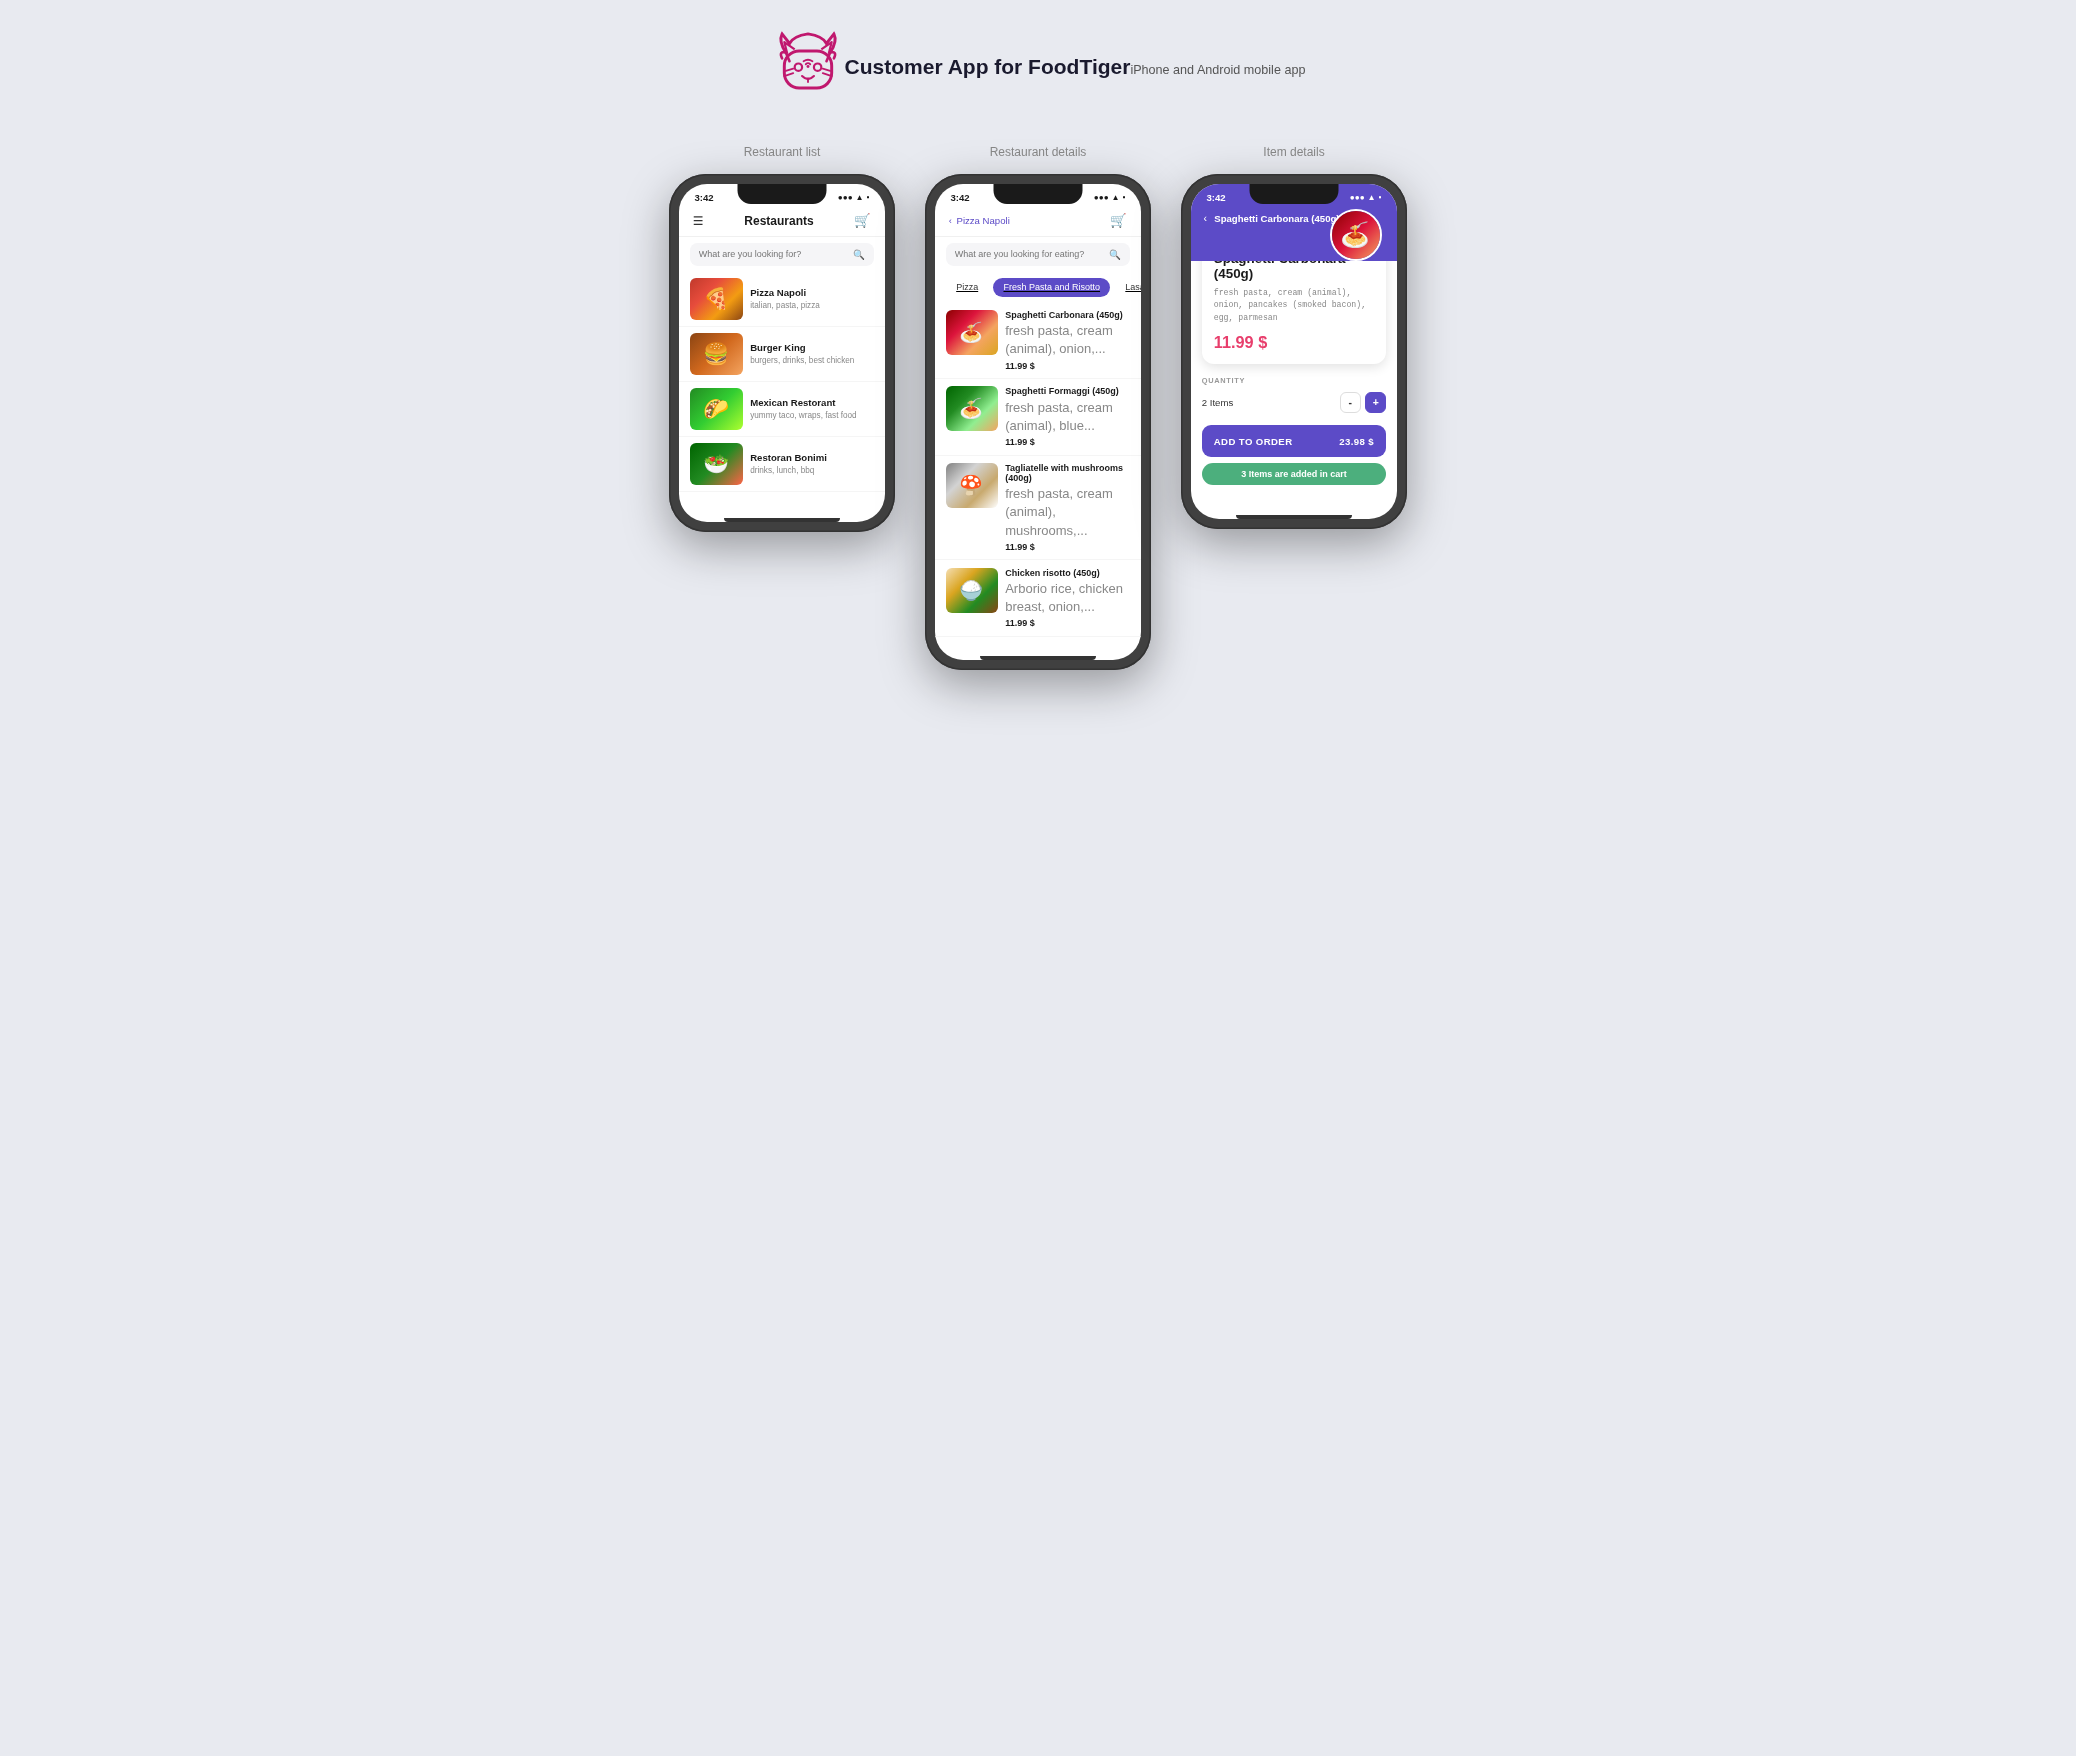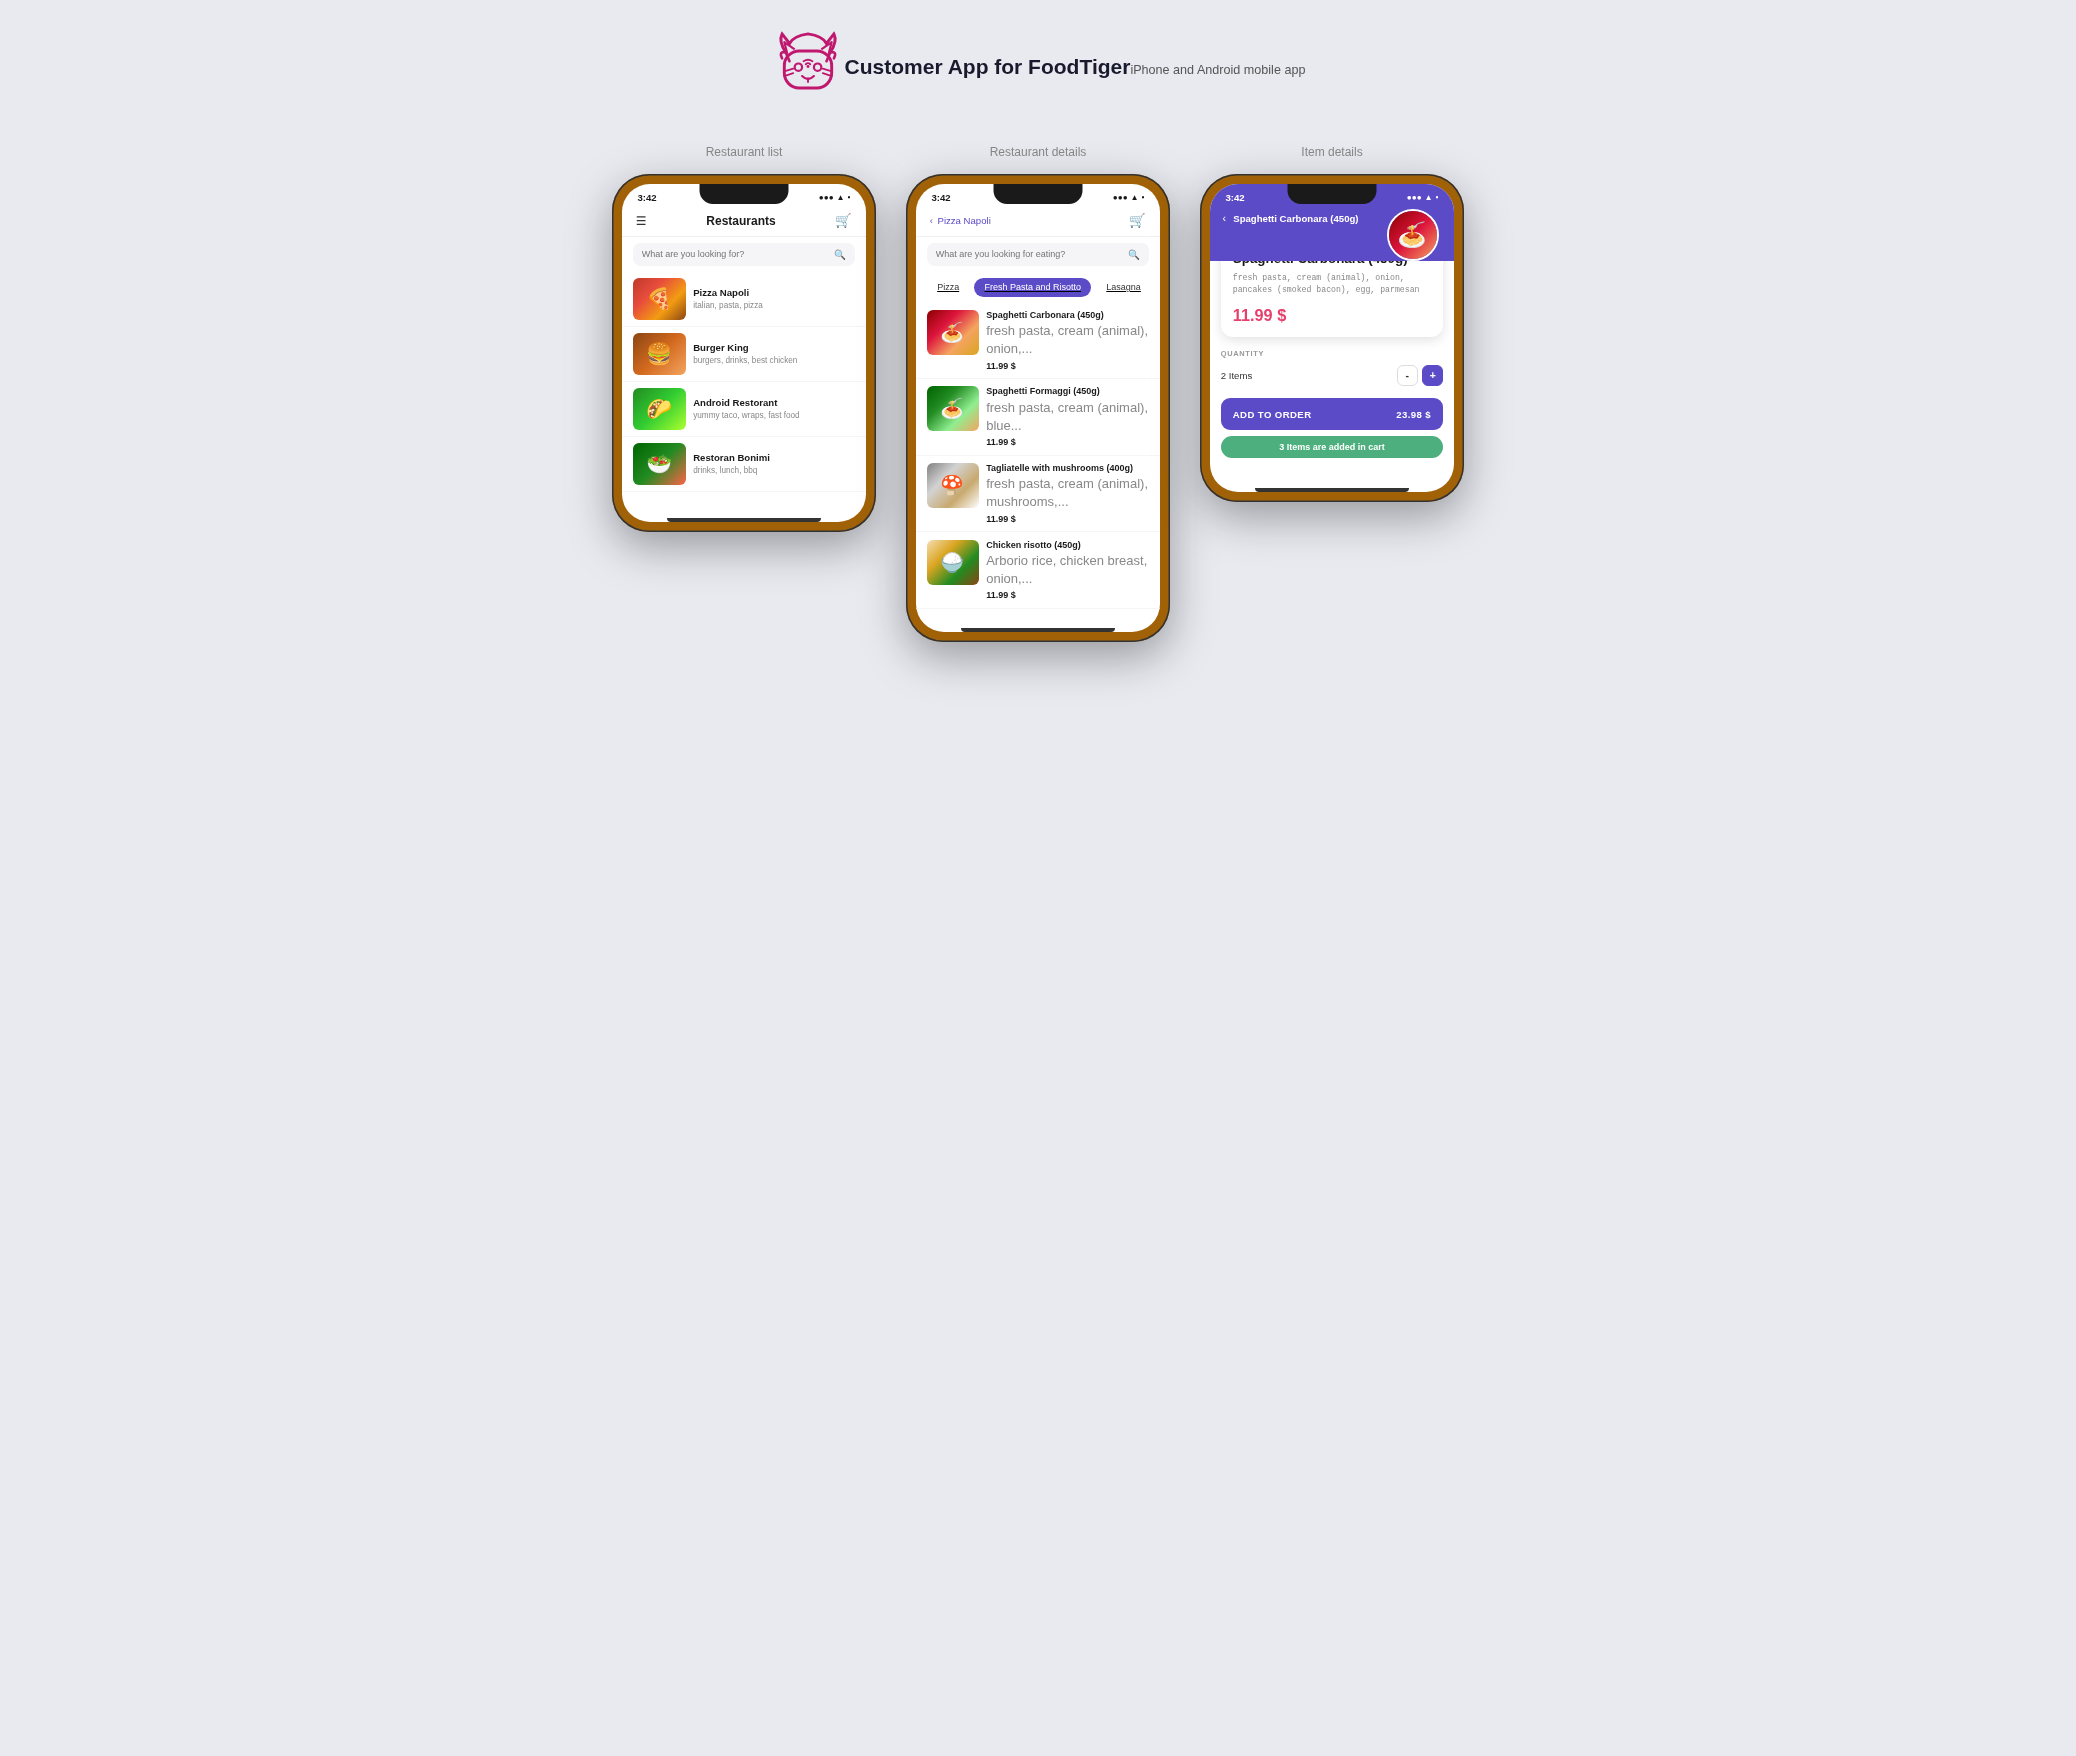--- a/index.html
+++ b/index.html
@@ -47,22 +47,22 @@
       gap: 12px;
     }
     .screen-label {
       font-size: 12px;
       color: #888;
       font-weight: 400;
       margin-bottom: 3px;
     }
     
     .phone {
-      width: 264px;
-      background: #a16207;
+      width: 226px;
+      background: #404040;
       border-radius: 37px;
       padding: 10.4px;
       box-shadow: 0 15px 45px rgba(0,0,0,0.35), inset 0 0 0 1.5px #333;
       position: relative;
     }
     .phone-screen {
       background: #fff;
       border-radius: 28px;
       overflow: hidden;
       position: relative;
@@ -486,21 +486,21 @@
           <div class="restaurant-info">
             <div class="restaurant-name">Burger King</div>
             <div class="restaurant-tags">burgers, drinks, best chicken</div>
           </div>
         </div>
         <div class="restaurant-item">
           <div class="restaurant-img-placeholder">
               <div class="taco-img">🌮</div>
             </div>
           <div class="restaurant-info">
-            <div class="restaurant-name">Android Restorant</div>
+            <div class="restaurant-name">Mexican Restorant</div>
             <div class="restaurant-tags">yummy taco, wraps, fast food</div>
           </div>
         </div>
         <div class="restaurant-item">
           <div class="restaurant-img-placeholder">
               <div class="salad-img">🥗</div>
             </div>
           <div class="restaurant-info">
             <div class="restaurant-name">Restoran Bonimi</div>
             <div class="restaurant-tags">drinks, lunch, bbq</div>

